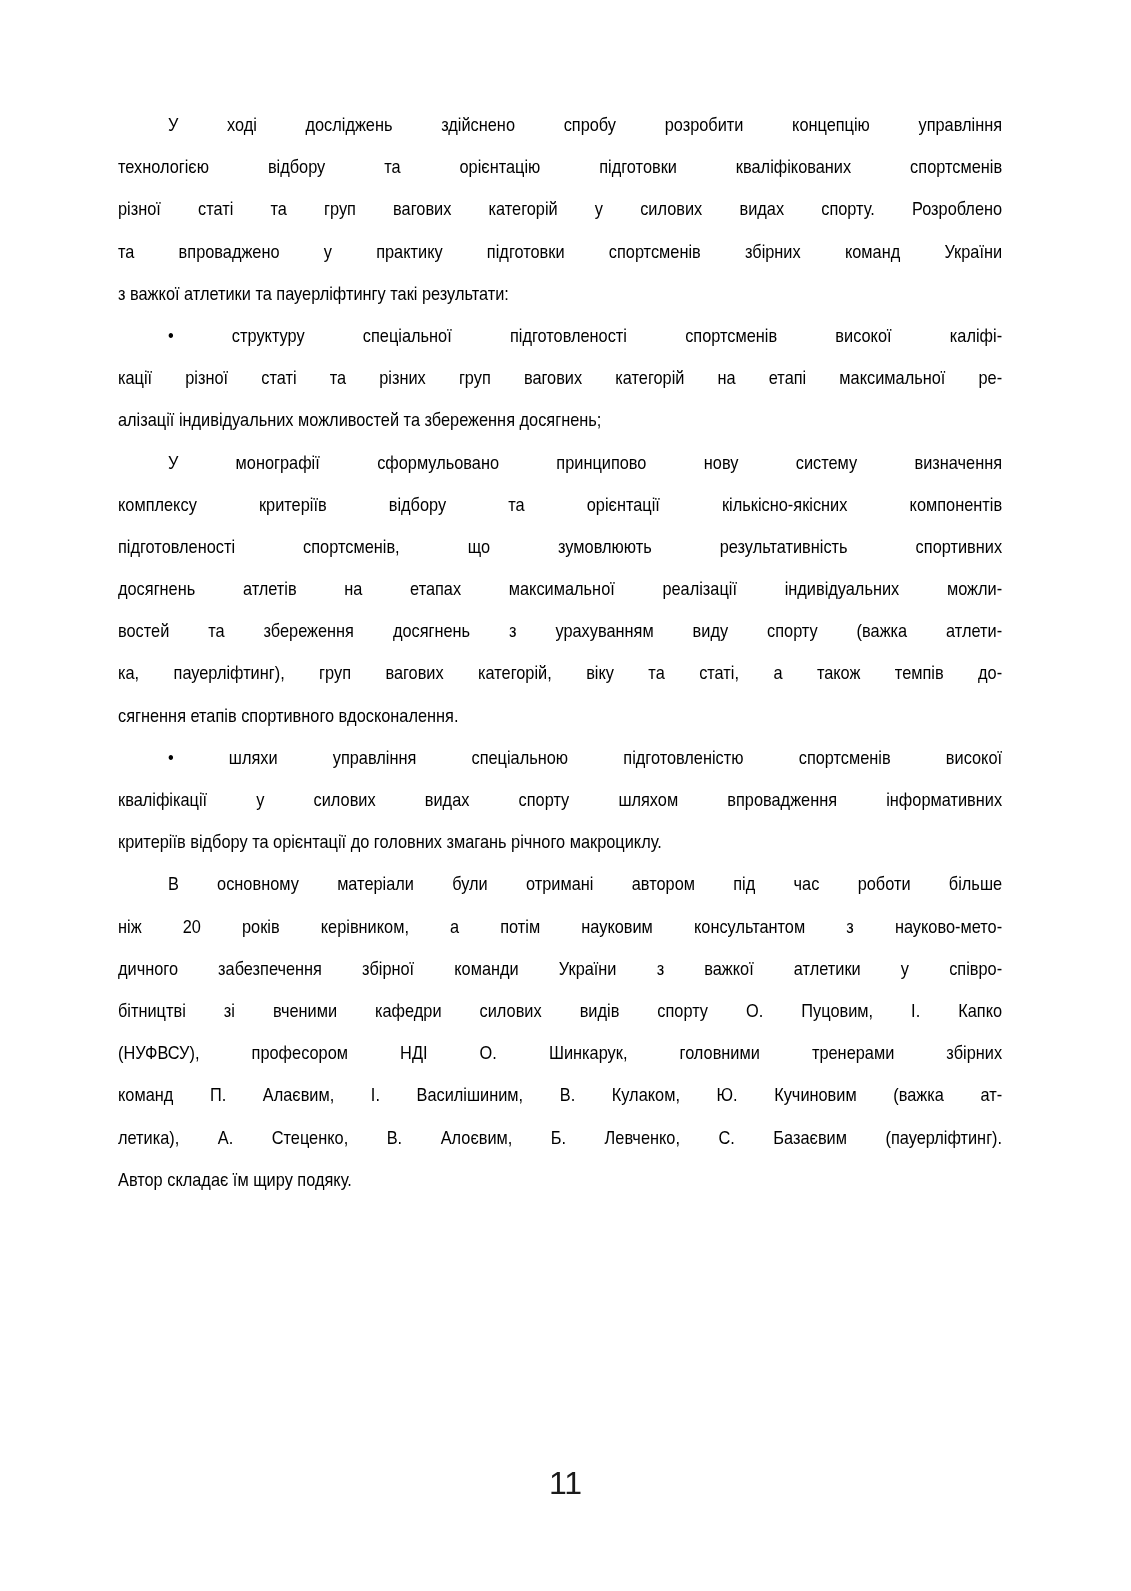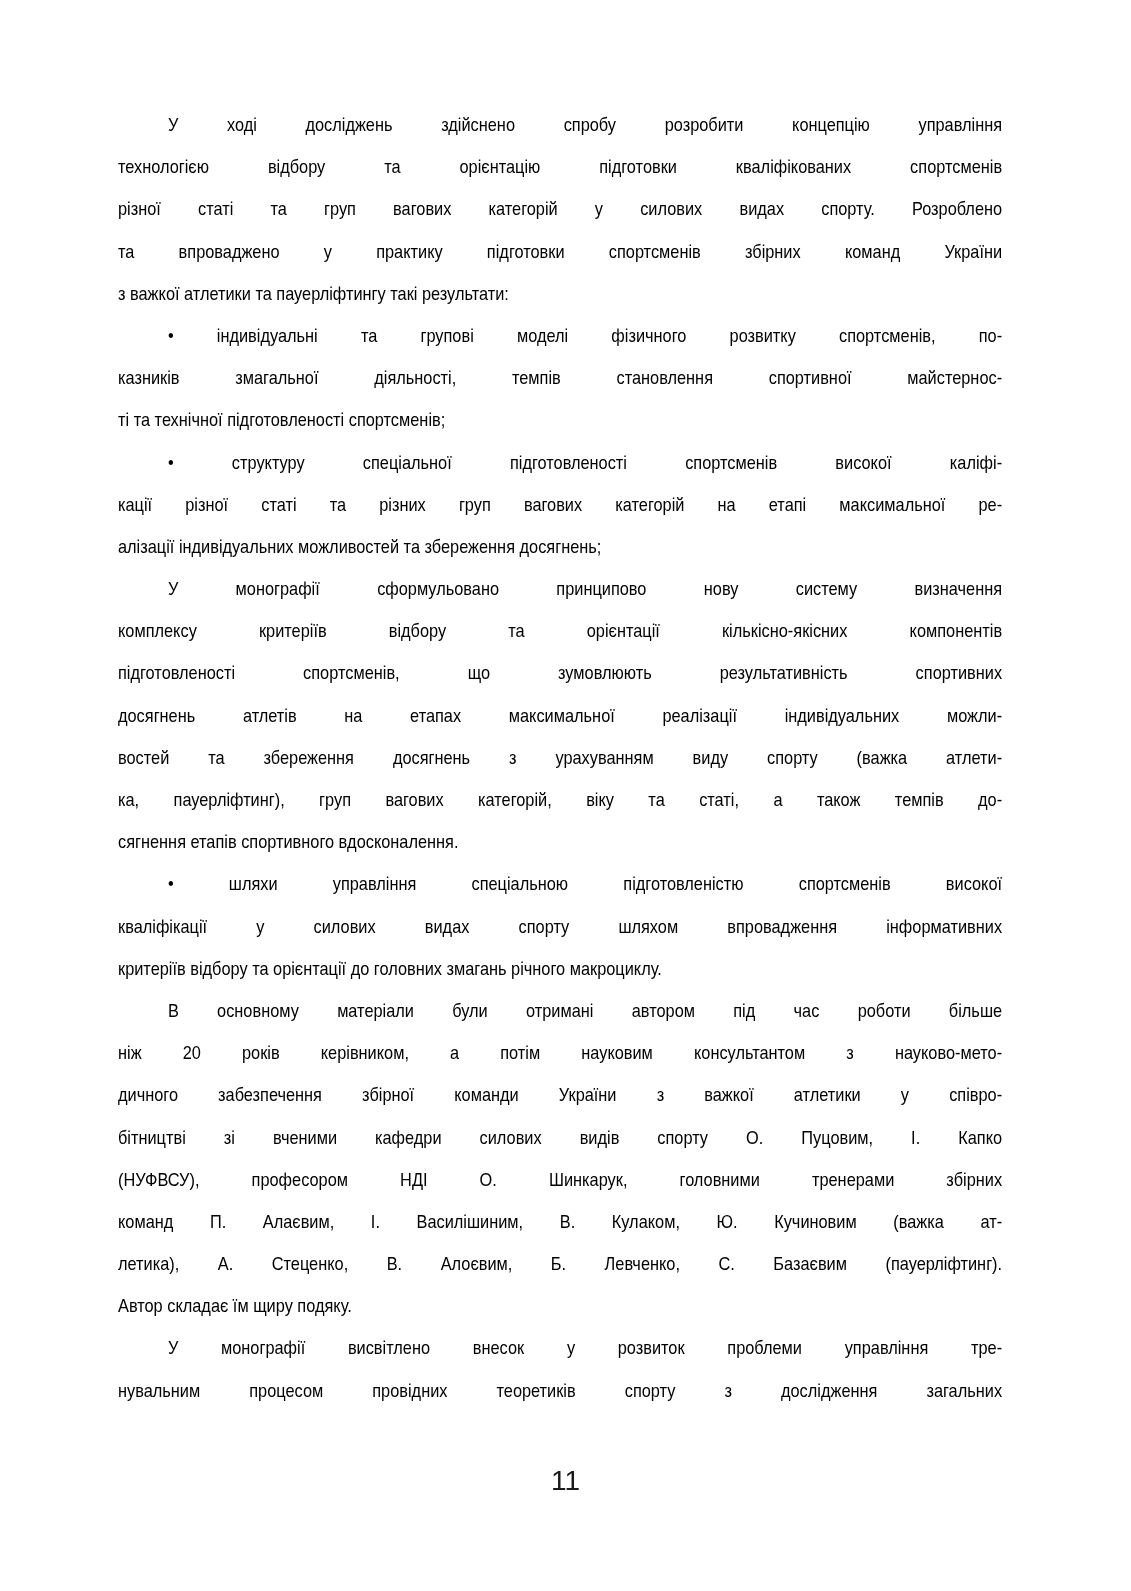--- a/index.html
+++ b/index.html
@@ -13,40 +13,35 @@
     height: 42.2px; line-height: 42.2px; white-space: nowrap;
     text-align: justify; text-align-last: justify;
     transform: scaleX(0.86); transform-origin: left center; width: 1028px;
   }
   .line.last { text-align-last: left; }
   .indent { padding-left: 58px; box-sizing: border-box; }
   .bullet::before { content: "\2022\00a0"; }
   .page-number {
     position: absolute; top: 1465px; left: 0; width: 1131px; text-align: center;
     font-family: "Liberation Sans", "DejaVu Sans", sans-serif;
-    font-size: 28px; color: #1a1a1a;
+    font-size: 32px; color: #1a1a1a;
   }
 </style>
 </head>
 <body>
 
 <div class="page">
   <div>
     <div class="line indent">У ході досліджень здійснено спробу розробити концепцію управління</div>
     <div class="line">технологією відбору та орієнтацію підготовки кваліфікованих спортсменів</div>
     <div class="line">різної статі та груп вагових категорій у силових видах спорту. Розроблено</div>
     <div class="line">та впроваджено у практику підготовки спортсменів збірних команд України</div>
     <div class="line last">з важкої атлетики та пауерліфтингу такі результати:</div>
   </div>
 
-  <div>
-    <div class="line indent bullet"><span>індивідуальні та групові моделі фізичного розвитку спортсменів, по-</span></div>
-    <div class="line">казників змагальної діяльності, темпів становлення спортивної майстернос-</div>
-    <div class="line last">ті та технічної підготовленості спортсменів;</div>
-  </div>
 
   <div>
     <div class="line indent bullet"><span>структуру спеціальної підготовленості спортсменів високої каліфі-</span></div>
     <div class="line">кації різної статі та різних груп вагових категорій на етапі максимальної ре-</div>
     <div class="line last">алізації індивідуальних можливостей та збереження досягнень;</div>
   </div>
 
   <div>
     <div class="line indent">У монографії сформульовано принципово нову систему визначення</div>
     <div class="line">комплексу критеріїв відбору та орієнтації кількісно-якісних компонентів</div>
@@ -67,19 +62,15 @@
     <div class="line indent">В основному матеріали були отримані автором під час роботи більше</div>
     <div class="line">ніж 20 років керівником, а потім науковим консультантом з науково-мето-</div>
     <div class="line">дичного забезпечення збірної команди України з важкої атлетики у співро-</div>
     <div class="line">бітництві зі вченими кафедри силових видів спорту О. Пуцовим, І. Капко</div>
     <div class="line">(НУФВСУ), професором НДІ О. Шинкарук, головними тренерами збірних</div>
     <div class="line">команд П. Алаєвим, І. Василішиним, В. Кулаком, Ю. Кучиновим (важка ат-</div>
     <div class="line">летика), А. Стеценко, В. Алоєвим, Б. Левченко, С. Базаєвим (пауерліфтинг).</div>
     <div class="line last">Автор складає їм щиру подяку.</div>
   </div>
 
-  <div>
-    <div class="line indent">У монографії висвітлено внесок у розвиток проблеми управління тре-</div>
-    <div class="line">нувальним процесом провідних теоретиків спорту з дослідження загальних</div>
-  </div>
 </div>
 
 <div class="page-number">11</div>
 
 </body></html>

